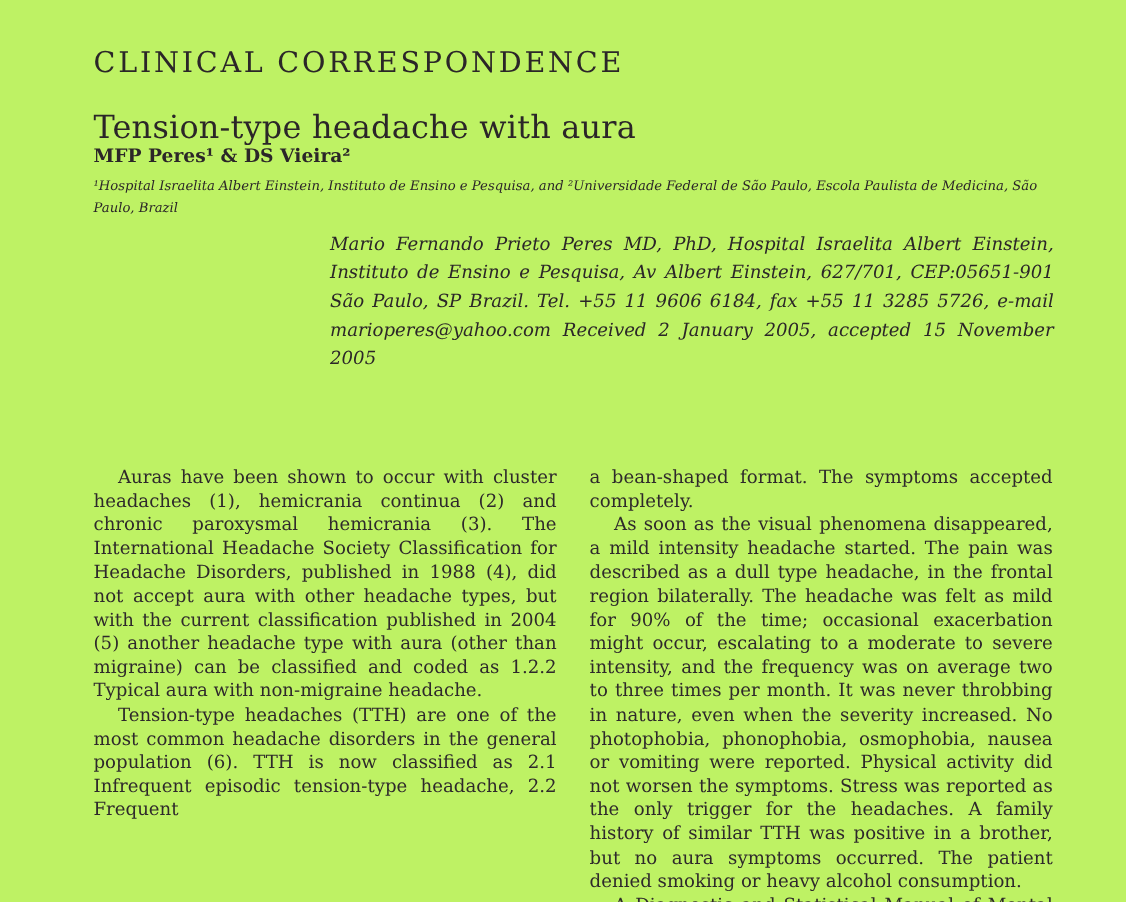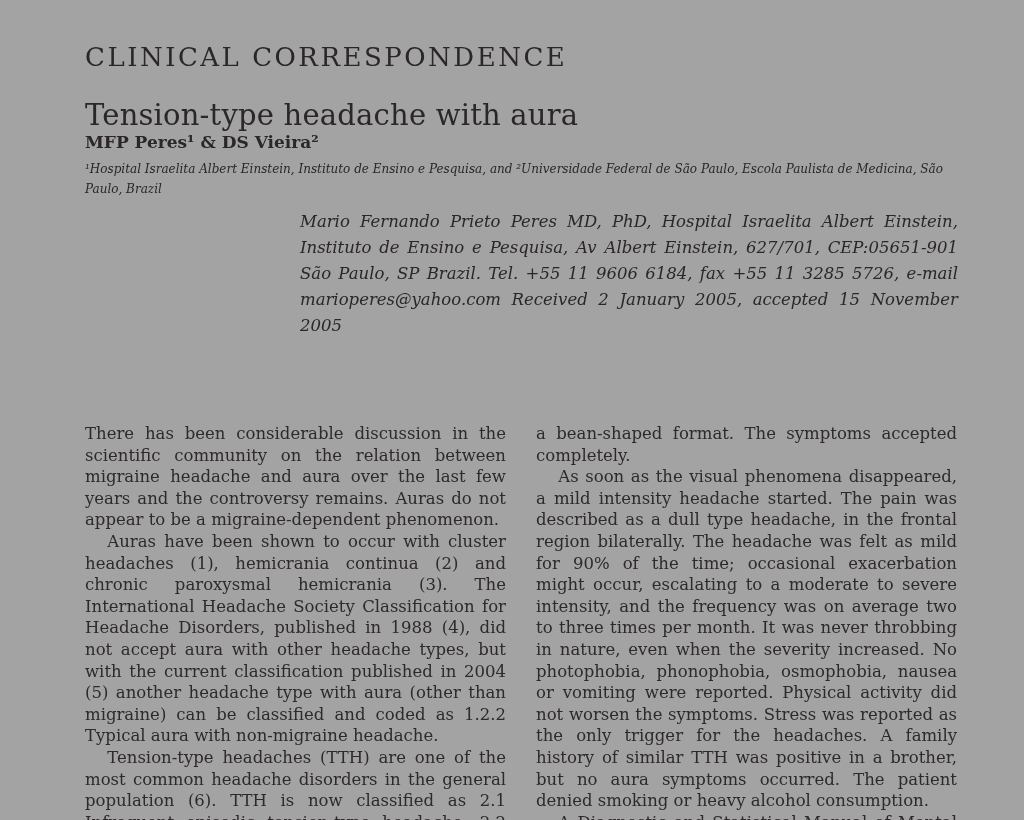--- a/index.html
+++ b/index.html
@@ -4,21 +4,21 @@
 <style>
   html, body {
     margin: 0;
     padding: 0;
     background: #ffffff;
   }
   .page {
     position: relative;
     width: 1024px;
     height: 820px;
-    background: #a3a3a3;
+    background: #bef264;
     overflow: hidden;
     box-sizing: border-box;
     padding: 42px 66px 0 85px;
     color: #2b2628;
     font-family: "DejaVu Serif", "Liberation Serif", serif;
     -webkit-font-smoothing: antialiased;
   }
   .section-label {
     font-size: 26px;
     letter-spacing: 2.5px;
@@ -80,21 +80,20 @@
 
   <div class="authors">MFP Peres¹ &amp; DS Vieira²</div>
 
   <div class="affiliations">¹Hospital Israelita Albert Einstein, Instituto de Ensino e Pesquisa, and ²Universidade Federal de São Paulo, Escola Paulista de Medicina, São Paulo, Brazil</div>
 
   <div class="correspondence">Mario Fernando Prieto Peres MD, PhD, Hospital Israelita Albert Einstein, Instituto de Ensino e Pesquisa, Av Albert Einstein, 627/701, CEP:05651-901 São Paulo, SP Brazil. Tel. +55 11 9606 6184, fax +55 11 3285 5726, e-mail marioperes@yahoo.com Received 2 January 2005, accepted 15 November 2005</div>
 
   <div class="columns">
 
     <div class="col">
-      <p>There has been considerable discussion in the scientific community on the relation between migraine headache and aura over the last few years and the controversy remains. Auras do not appear to be a migraine-dependent phenomenon.</p>
       <p class="indent">Auras have been shown to occur with cluster headaches (1), hemicrania continua (2) and chronic paroxysmal hemicrania (3). The International Headache Society Classification for Headache Disorders, published in 1988 (4), did not accept aura with other headache types, but with the current classification published in 2004 (5) another headache type with aura (other than migraine) can be classified and coded as 1.2.2 Typical aura with non-migraine headache.</p>
       <p class="indent">Tension-type headaches (TTH) are one of the most common headache disorders in the general population (6). TTH is now classified as 2.1 Infrequent episodic tension-type headache, 2.2 Frequent</p>
     </div>
 
     <div class="col">
       <p>a bean-shaped format. The symptoms accepted completely.</p>
       <p class="indent">As soon as the visual phenomena disappeared, a mild intensity headache started. The pain was described as a dull type headache, in the frontal region bilaterally. The headache was felt as mild for 90% of the time; occasional exacerbation might occur, escalating to a moderate to severe intensity, and the frequency was on average two to three times per month. It was never throbbing in nature, even when the severity increased. No photophobia, phonophobia, osmophobia, nausea or vomiting were reported. Physical activity did not worsen the symptoms. Stress was reported as the only trigger for the headaches. A family history of similar TTH was positive in a brother, but no aura symptoms occurred. The patient denied smoking or heavy alcohol consumption.</p>
       <p class="indent">A Diagnostic and Statistical Manual of Mental Dis-</p>
     </div>
 

